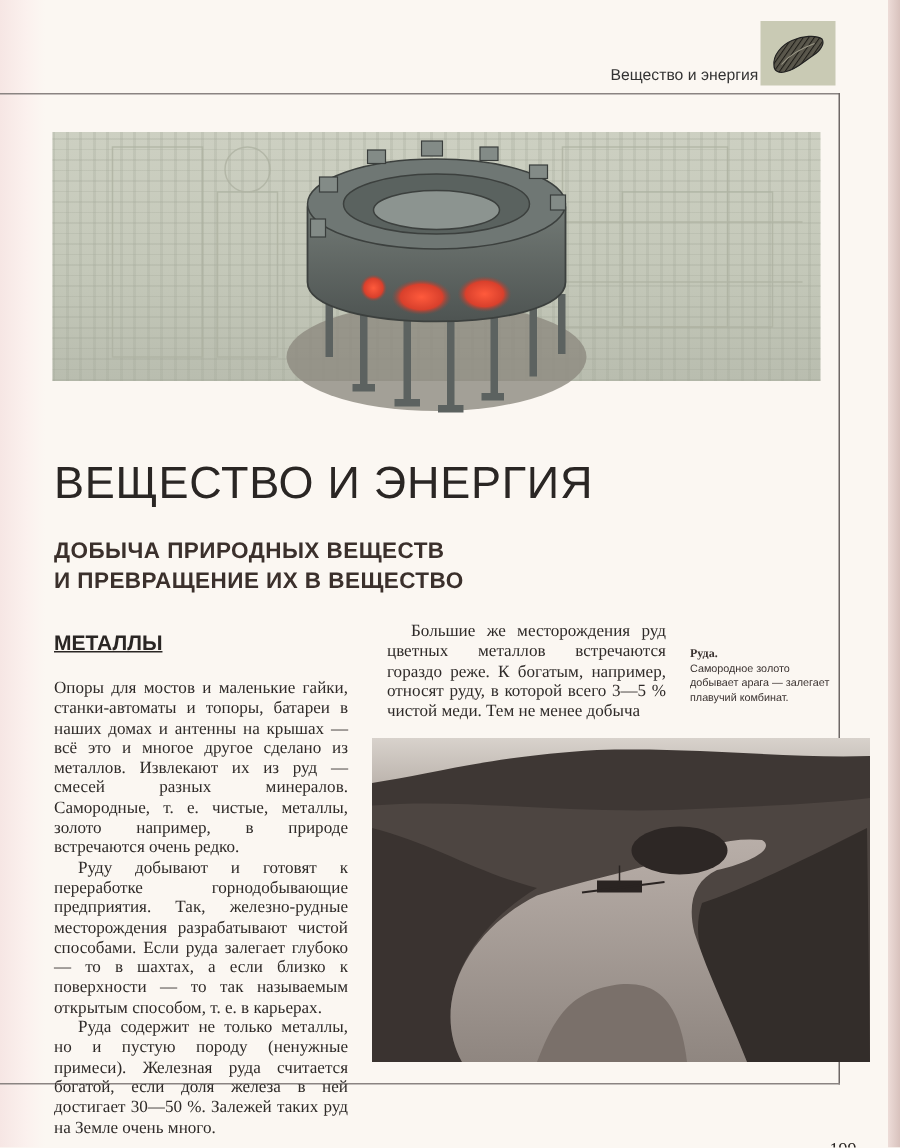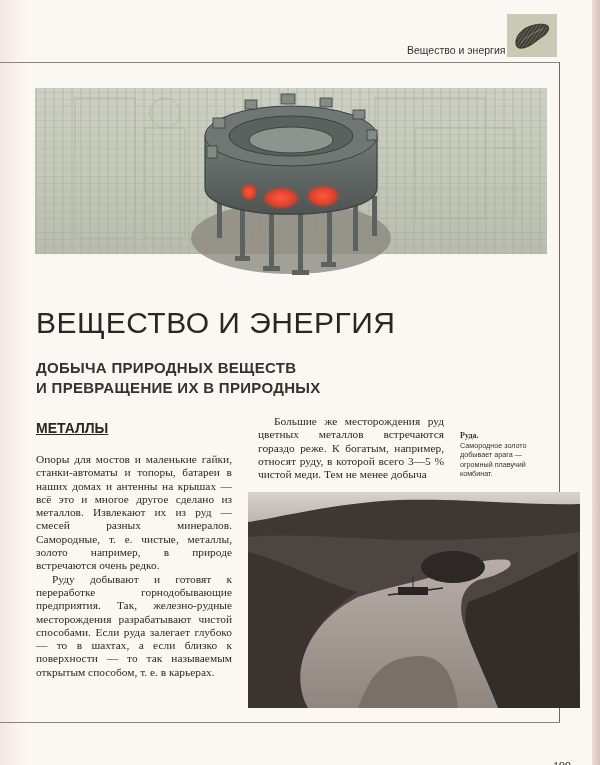--- a/index.html
+++ b/index.html
@@ -175,36 +175,37 @@
 
     <ellipse cx="214" cy="104" rx="9" ry="9" fill="url(#glow)"></ellipse>
     <ellipse cx="246" cy="110" rx="20" ry="12" fill="url(#glow)"></ellipse>
     <ellipse cx="288" cy="108" rx="18" ry="12" fill="url(#glow)"></ellipse>
   </svg>
 </div>
 
 <h1 class="chapter-title">ВЕЩЕСТВО И ЭНЕРГИЯ</h1>
 <h2 class="section-title">
   <span>ДОБЫЧА ПРИРОДНЫХ ВЕЩЕСТВ</span><br>
-  <span>И ПРЕВРАЩЕНИЕ ИХ В ПРИРОДНЫХ</span>
+  <span>И ПРЕВРАЩЕНИЕ ИХ В ВЕЩЕСТВО</span>
 </h2>
 <h3 class="subsection-title">МЕТАЛЛЫ</h3>
 
 <div class="col col-left">
   <p>Опоры для мостов и маленькие гайки, станки-автоматы и топоры, батареи в наших домах и антенны на крышах — всё это и многое другое сделано из металлов. Извлекают их из руд — смесей разных минералов. Самородные, т. е. чистые, металлы, золото например, в природе встречаются очень редко.</p>
   <p>Руду добывают и готовят к переработке горнодобывающие предприятия. Так, железно-рудные месторождения разрабатывают чистой способами. Если руда залегает глубоко — то в шахтах, а если близко к поверхности — то так называемым открытым способом, т. е. в карьерах.</p>
+  <p>Руда содержит не только металлы, но и пустую породу (ненужные примеси). Железная руда считается богатой, если доля железа в ней достигает 30—50 %. Залежей таких руд на Земле очень много.</p>
 </div>
 
 <div class="col col-mid">
   <p>Большие же месторождения руд цветных металлов встречаются гораздо реже. К богатым, например, относят руду, в которой всего 3—5 % чистой меди. Тем не менее добыча</p>
 </div>
 
 <div class="caption">
   <div class="caption-title">Руда.</div>
-  <div>Самородное золото добывает арага — огромный плавучий комбинат.</div>
+  <div>Самородное золото добывает арага — залегает плавучий комбинат.</div>
 </div>
 
 <div class="photo">
   <svg width="332" height="216" viewBox="0 0 332 216">
     <defs>
       <linearGradient id="sky" x1="0" y1="0" x2="0" y2="1">
         <stop offset="0%" stop-color="#d8d2cc"></stop>
         <stop offset="100%" stop-color="#bdb5ae"></stop>
       </linearGradient>
       <linearGradient id="water" x1="0" y1="0" x2="0" y2="1">

